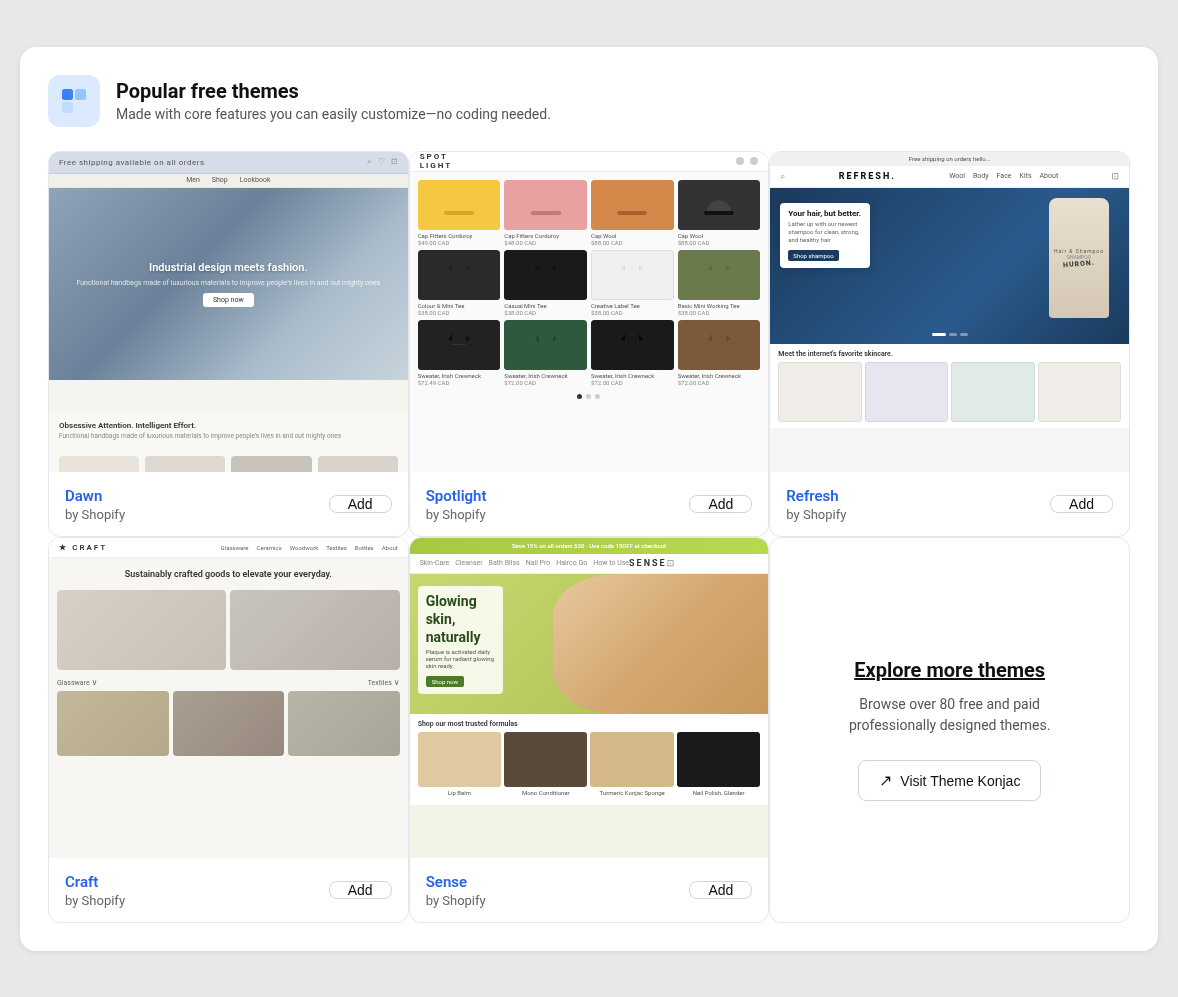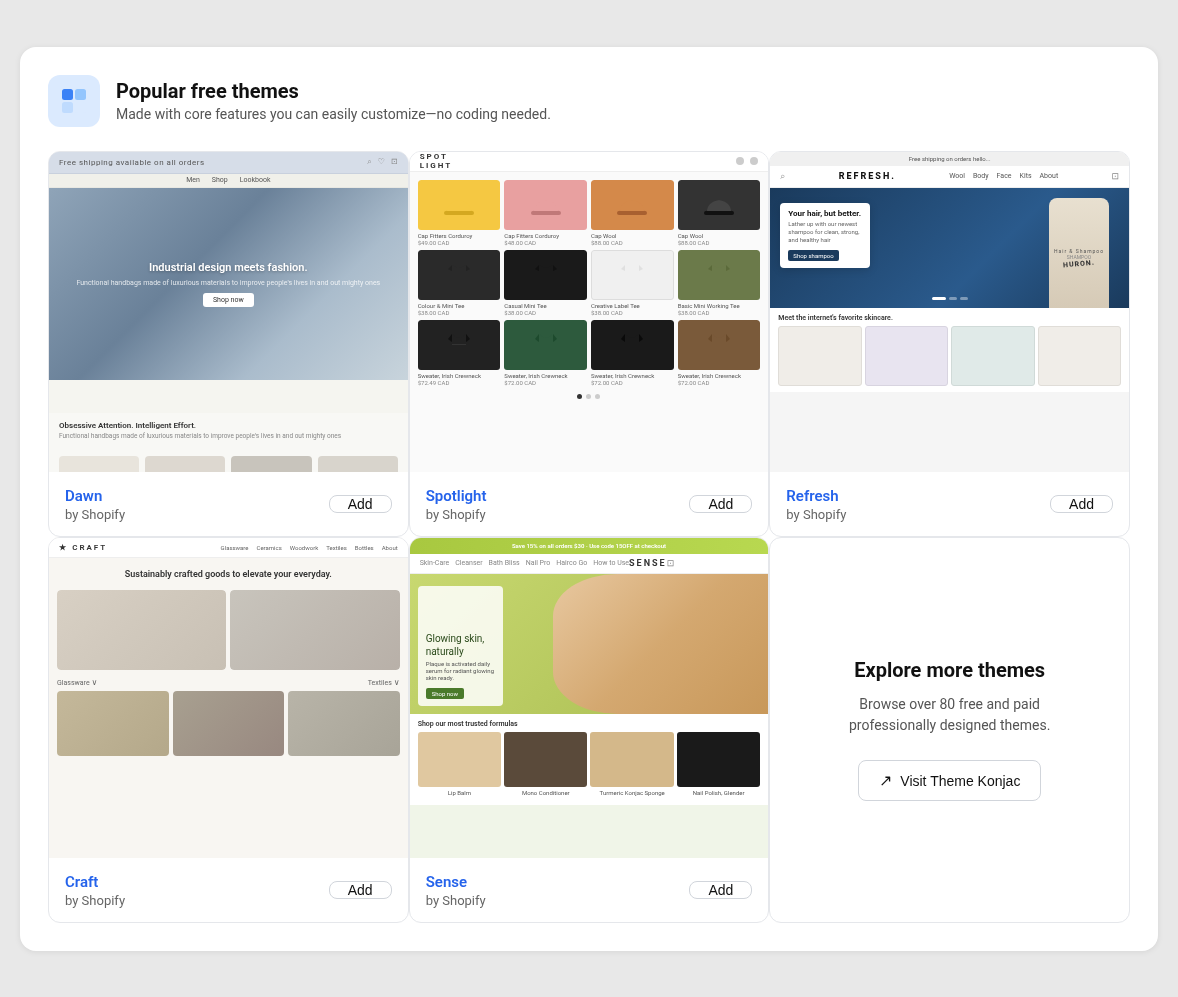--- a/index.html
+++ b/index.html
@@ -178,21 +178,21 @@
     }
     .refresh-nav-links {
       display: flex;
       gap: 8px;
     }
     .refresh-nav-links span {
       font-size: 7px;
       color: #555;
     }
     .refresh-hero {
-      height: 120px;
+      height: 156px;
       background: linear-gradient(135deg, #1a3a5c 0%, #2a5a8c 50%, #1a3a5c 100%);
       position: relative;
       overflow: hidden;
       display: flex;
       align-items: center;
     }
     .refresh-hero-popup {
       position: absolute;
       left: 10px;
       top: 15px;
@@ -413,25 +413,24 @@
     .sense-hero-text-box {
       position: absolute;
       left: 8px;
       top: 12px;
       background: rgba(255,255,255,0.85);
       border-radius: 4px;
       padding: 6px 8px;
       width: 85px;
     }
     .sense-hero-tagline {
-      font-size: 10px;
-      font-weight: 400;
+      font-size: 14px;
+      font-weight: 700;
       color: #2a4a1a;
       line-height: 1.3;
-      margin-top: 40px;
     }
     .sense-hero-sub {
       font-size: 6px;
       color: #555;
       margin-top: 2px;
     }
     .sense-hero-btn {
       margin-top: 4px;
       background: #4a7a2a;
       color: #fff;
@@ -473,20 +472,21 @@
       align-items: center;
       justify-content: center;
       padding: 32px;
       text-align: center;
     }
     .explore-title {
       font-size: 20px;
       font-weight: 700;
       color: #111;
       margin-bottom: 12px;
+      text-decoration: underline;
     }
     .explore-desc {
       font-size: 14px;
       color: #555;
       line-height: 1.5;
       margin-bottom: 24px;
       max-width: 240px;
     }
     .visit-store-btn {
       display: flex;

